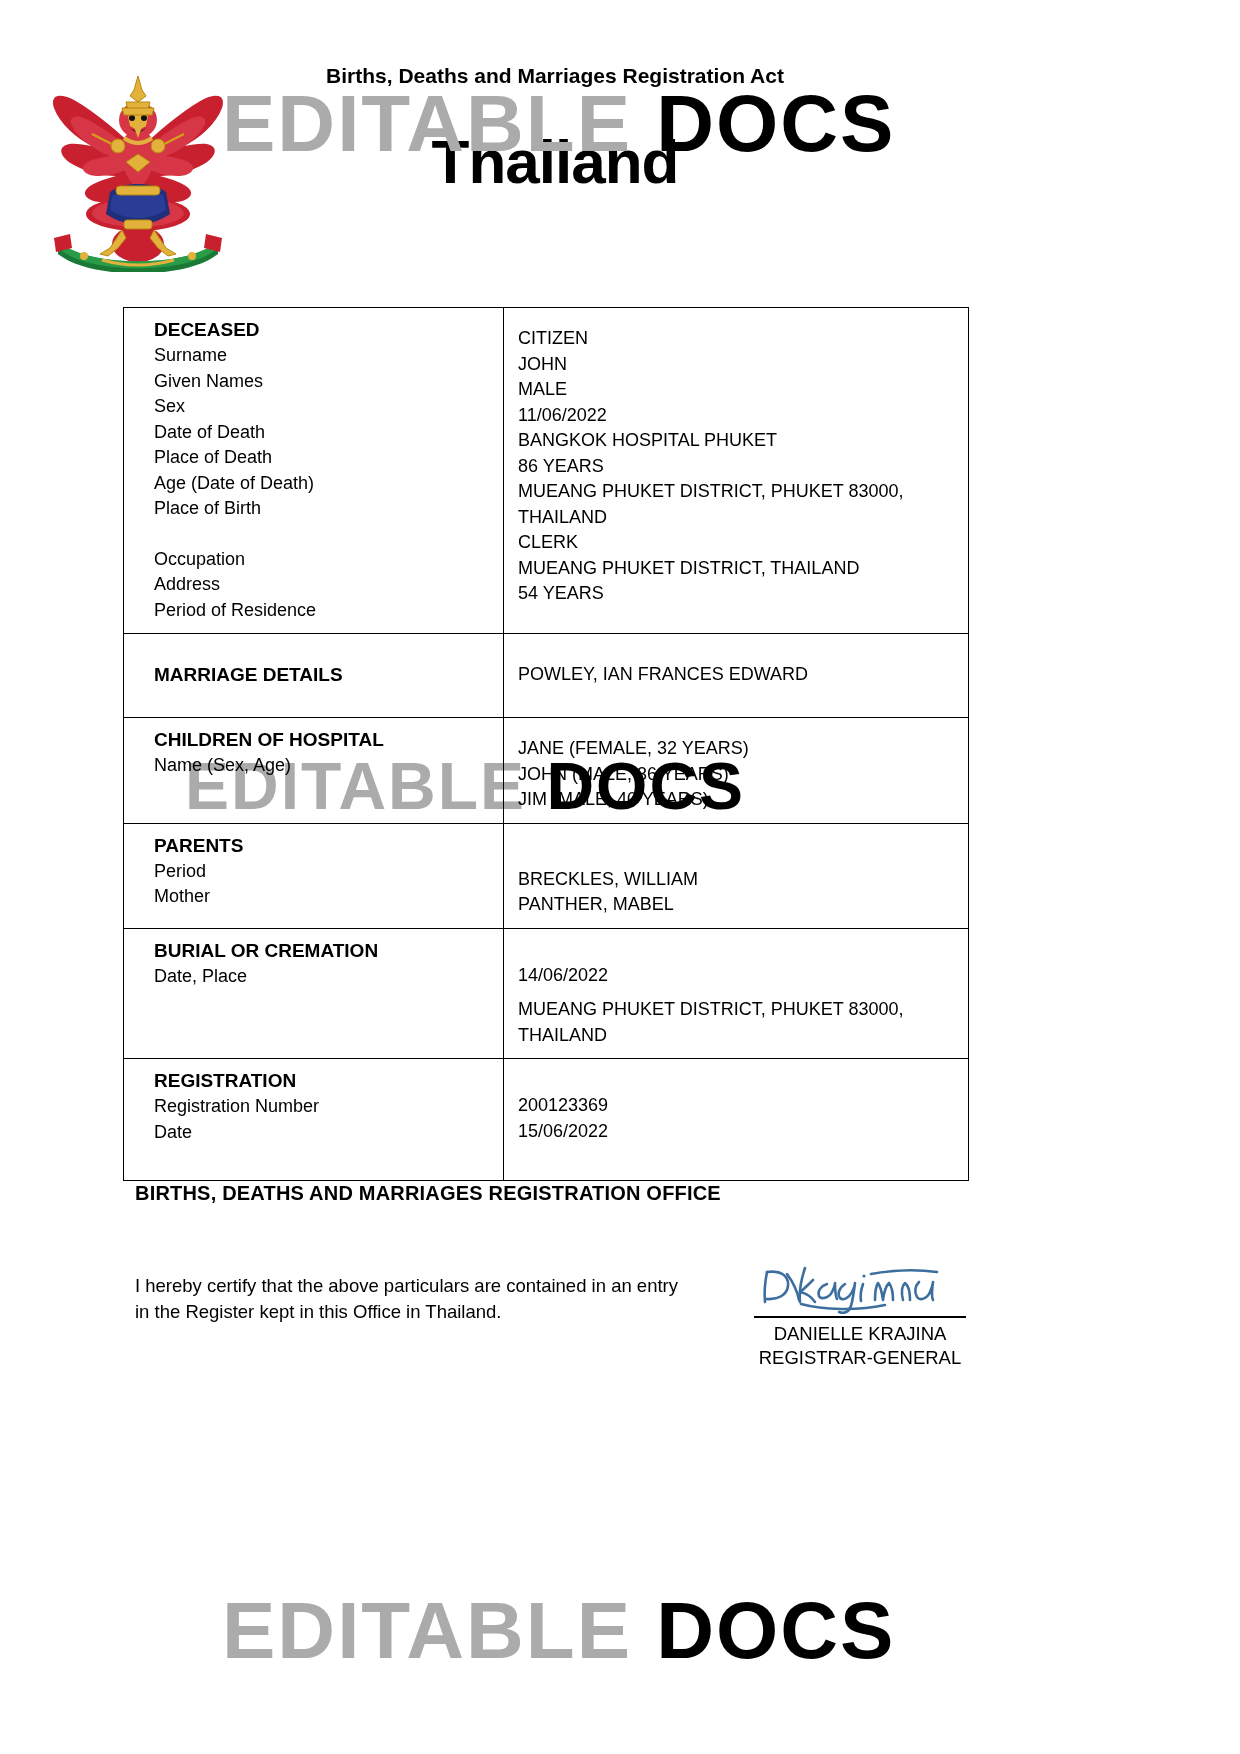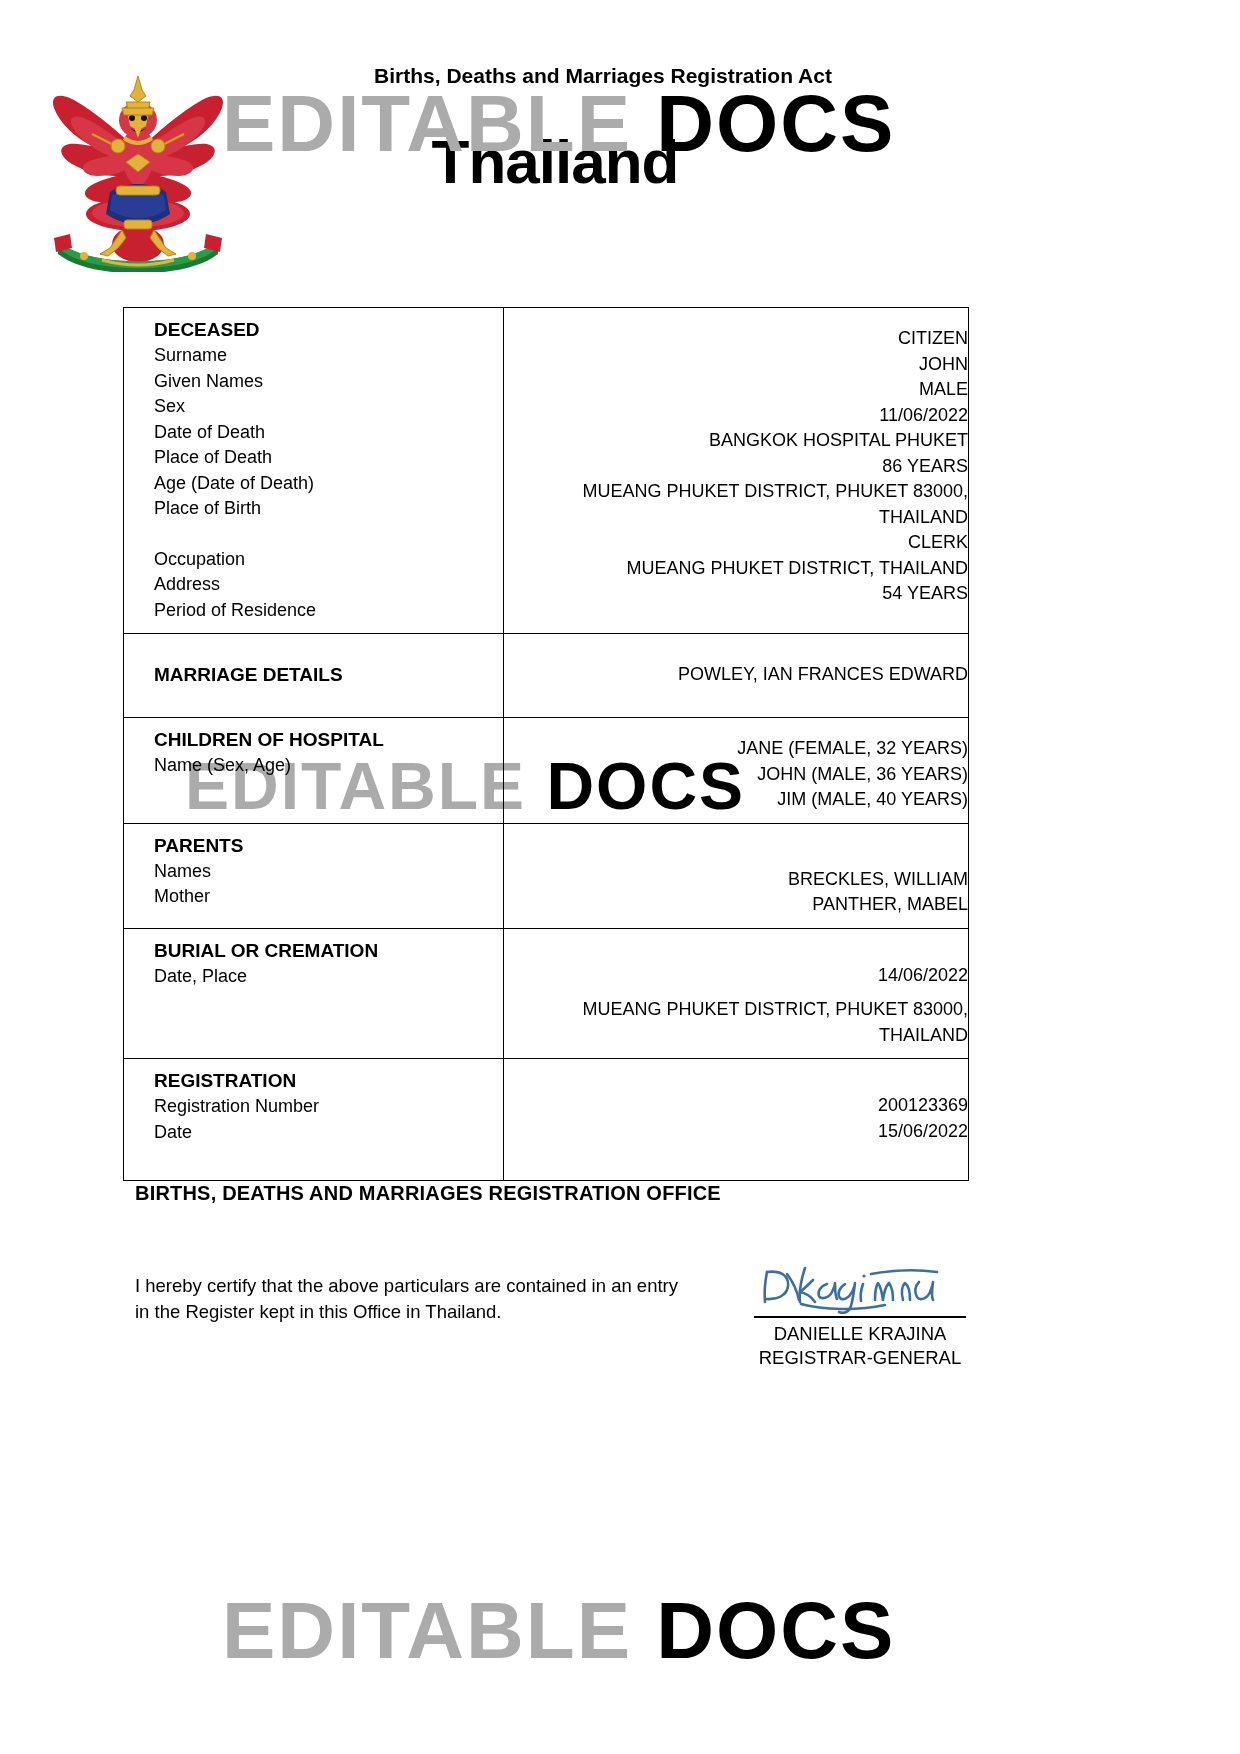--- a/index.html
+++ b/index.html
@@ -69,21 +69,20 @@
   }
   .act-line {
     position: absolute;
     top: 64px;
     left: 0;
     width: 1110px;
     text-align: center;
     font-size: 21px;
     font-weight: bold;
     z-index: 6;
-    margin-left: 48px;
   }
   .country {
     position: absolute;
     top: 126px;
     left: 0;
     width: 1110px;
     text-align: center;
     font-size: 62px;
     font-weight: bold;
     letter-spacing: -1px;
@@ -120,21 +119,20 @@
     background: transparent;
   }
   .col-label { width: 380px; }
   .col-value { width: 465px; }
 
   .cell-inner {
     padding: 9px 0 10px 30px;
   }
   .cell-inner.value {
     padding-left: 14px;
-    text-align: right;
   }
   .sec-head {
     font-size: 19px;
     font-weight: bold;
     line-height: 25px;
     margin: 0 0 1px 0;
   }
   .row-label {
     font-size: 18px;
     line-height: 25.5px;
@@ -345,21 +343,21 @@
             <p class="row-value">JOHN (MALE, 36 YEARS)</p>
             <p class="row-value">JIM (MALE, 40 YEARS)</p>
           </div>
         </td>
       </tr>
 
       <tr>
         <td>
           <div class="cell-inner">
             <p class="sec-head">PARENTS</p>
-            <p class="row-label">Names</p>
+            <p class="row-label">Period</p>
             <p class="row-label">Mother</p>
           </div>
         </td>
         <td>
           <div class="cell-inner value">
             <div class="spacer-line"></div>
             <div class="gap-8"></div>
             <p class="row-value">BRECKLES, WILLIAM</p>
             <p class="row-value">PANTHER, MABEL</p>
           </div>

